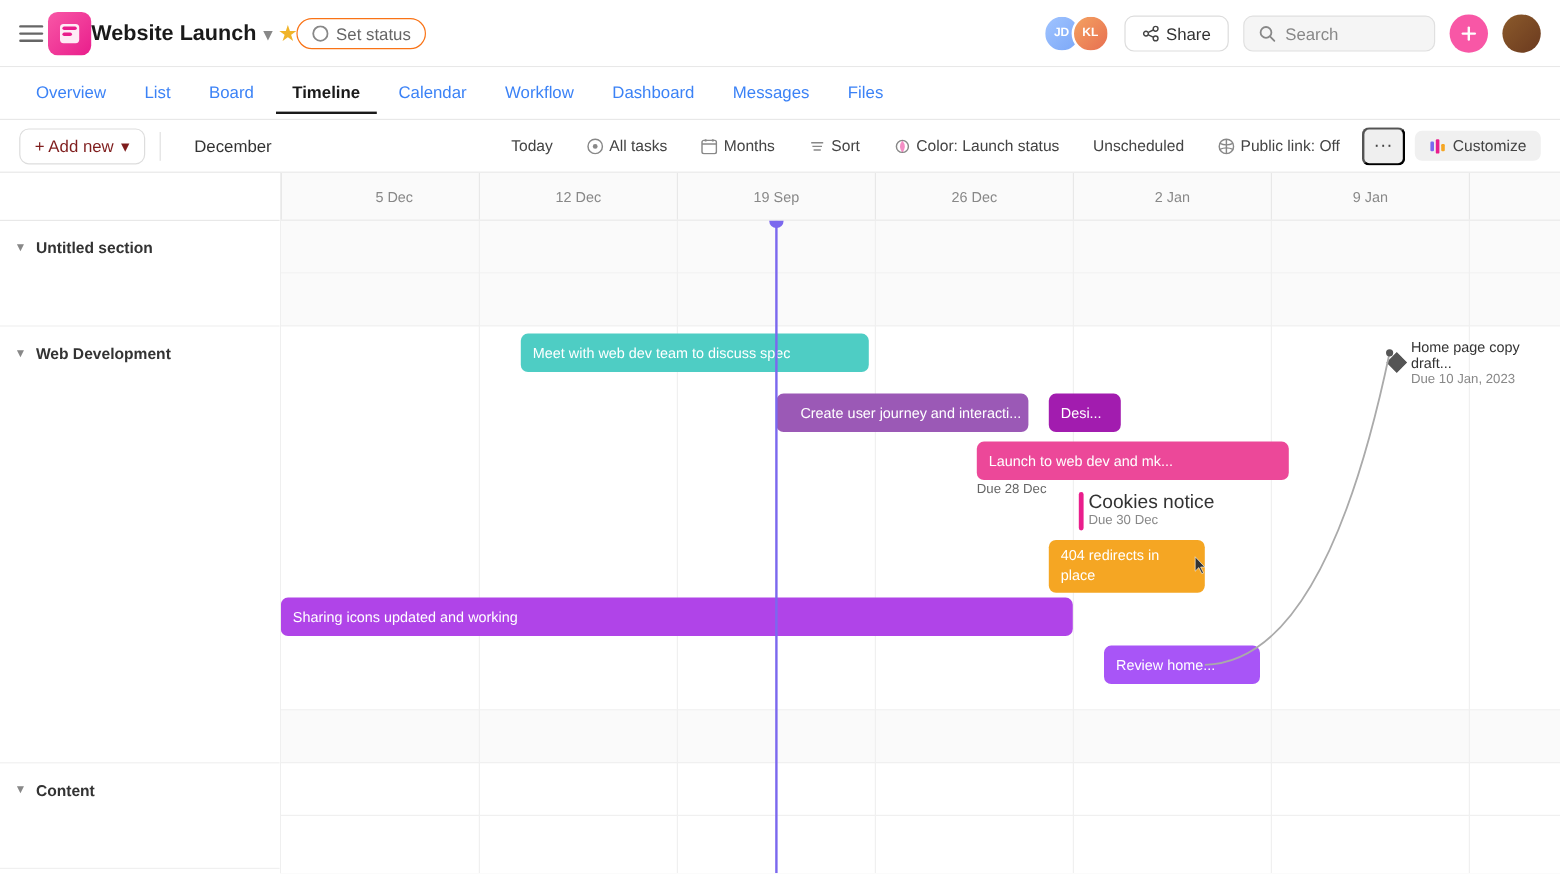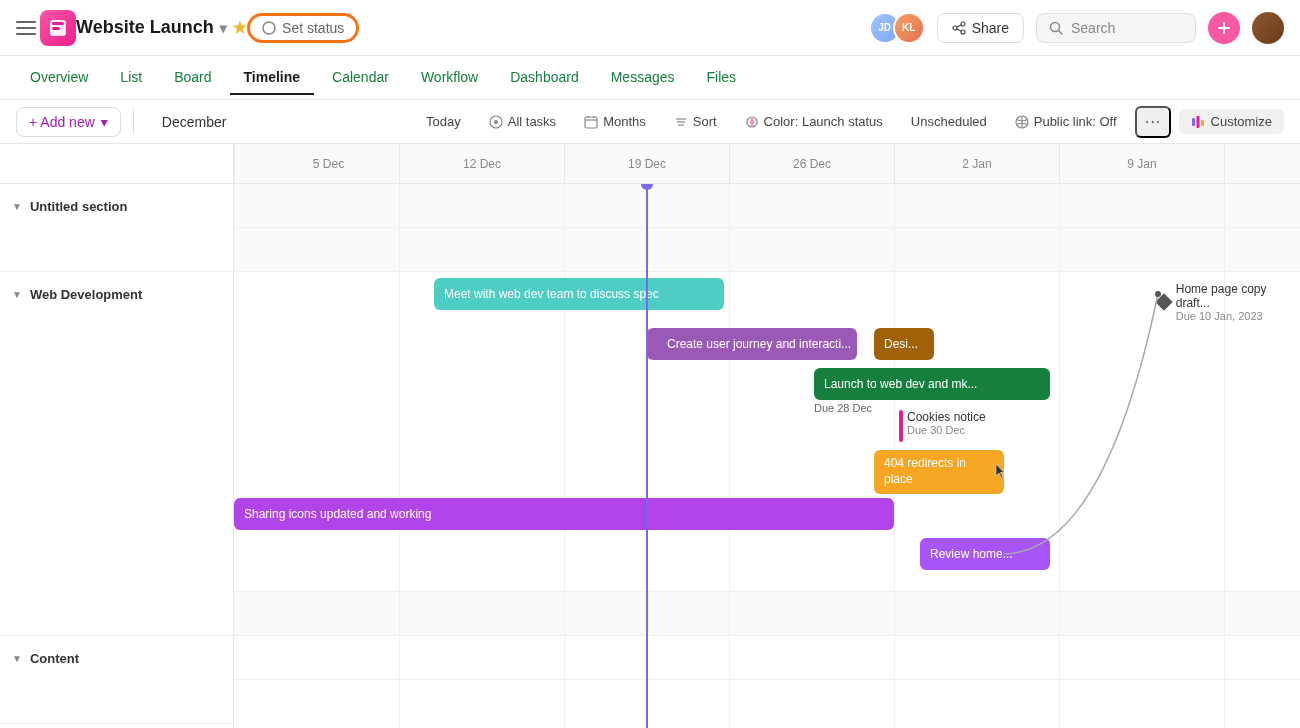--- a/index.html
+++ b/index.html
@@ -6,39 +6,39 @@
     body { font-family: -apple-system, BlinkMacSystemFont, 'Segoe UI', sans-serif; background: #f9f9f9; overflow: hidden; width: 1300px; height: 728px; }
 
     
     .topbar { display: flex; align-items: center; height: 56px; background: #fff; padding: 0 16px; border-bottom: 1px solid #e8e8e8; }
     .menu-icon { width: 24px; height: 24px; cursor: pointer; display: flex; flex-direction: column; justify-content: center; gap: 4px; }
     .menu-icon span { display: block; width: 20px; height: 2px; background: #666; border-radius: 1px; }
     .app-icon { width: 36px; height: 36px; background: linear-gradient(135deg, #f857a6, #e91e8c); border-radius: 8px; display: flex; align-items: center; justify-content: center; color: white; font-size: 16px; font-weight: bold; }
     .project-title { font-size: 18px; font-weight: 600; color: #1a1a1a; display: flex; align-items: center; gap: 6px; }
     .dropdown-icon { color: #888; font-size: 14px; cursor: pointer; }
     .star-icon { color: #f0b429; font-size: 16px; cursor: pointer; }
-    .set-status { display: flex; align-items: center; gap: 6px; color: #666; font-size: 14px; cursor: pointer; border: 3px solid #f97316; border-radius: 16px; padding: 4px 12px; }
+    .set-status { display: flex; align-items: center; gap: 6px; color: #666; font-size: 14px; cursor: pointer; border: 1px solid #f97316; border-radius: 16px; padding: 4px 12px; }
     .topbar-right { margin-left: auto; display: flex; align-items: center; gap: 12px; }
     .avatars { display: flex; align-items: center; text-align: center; }
     .avatar { width: 32px; height: 32px; border-radius: 50%; border: 2px solid white; overflow: hidden; background: #ddd; }
     .avatar:first-child { background: #a0c4ff; }
     .avatar:last-child { margin-left: -8px; background: #f4a261; }
     .share-btn { display: flex; align-items: center; gap: 6px; background: #fff; border: 1px solid #ddd; border-radius: 8px; padding: 6px 14px; font-size: 14px; font-weight: 500; cursor: pointer; color: #333; }
     .search-bar { display: flex; align-items: center; gap: 8px; background: #f5f5f5; border: 1px solid #e0e0e0; border-radius: 8px; padding: 6px 12px; min-width: 160px; color: #888; font-size: 14px; cursor: pointer; }
     .plus-btn { width: 32px; height: 32px; background: #f857a6; border-radius: 50%; display: flex; align-items: center; justify-content: center; color: white; font-size: 20px; cursor: pointer; }
     .user-avatar { width: 32px; height: 32px; border-radius: 50%; background: #8b4513; cursor: pointer; }
 
     
     .navtabs { display: flex; align-items: center; height: 44px; background: #fff; padding: 0 16px; border-bottom: 1px solid #e8e8e8; gap: 4px; }
-    .navtab { padding: 8px 14px; font-size: 14px; color: #15803d; cursor: pointer; border-bottom: 2px solid transparent; white-space: nowrap; }
+    .navtab { padding: 8px 14px; font-size: 14px; color: #3b82f6; cursor: pointer; border-bottom: 2px solid transparent; white-space: nowrap; }
     .navtab.active { color: #1a1a1a; font-weight: 600; border-bottom: 2px solid #1a1a1a; }
 
     
     .toolbar { display: flex; align-items: center; height: 44px; background: #fff; padding: 0 16px; border-bottom: 1px solid #e8e8e8; gap: 8px; }
-    .add-new-btn { display: flex; align-items: center; gap: 6px; border: 1px solid #ddd; border-radius: 8px; padding: 6px 12px; font-size: 14px; cursor: pointer; background: #fff; color: #a21caf; }
+    .add-new-btn { display: flex; align-items: center; gap: 6px; border: 1px solid #ddd; border-radius: 8px; padding: 6px 12px; font-size: 14px; cursor: pointer; background: #fff; color: #7f1d1d; }
     .toolbar-sep { width: 1px; height: 24px; background: #e0e0e0; margin: 0 4px; }
     .month-label { font-size: 14px; font-weight: 500; color: #333; margin-left: 16px; }
     .toolbar-right { margin-left: auto; display: flex; align-items: center; gap: 8px; }
     .toolbar-btn { display: flex; align-items: center; gap: 5px; padding: 5px 10px; border-radius: 6px; font-size: 13px; color: #444; cursor: pointer; border: none; background: transparent; }
     .more-btn { padding: 5px 8px; border-radius: 6px; font-size: 16px; color: #444; cursor: pointer; }
     .customize-btn { display: flex; align-items: center; gap: 6px; padding: 5px 12px; border-radius: 6px; font-size: 13px; color: #444; cursor: pointer; background: #f0f0f0; border: none; }
 
     
     .main { display: flex; height: calc(728px - 56px - 44px - 44px); overflow: hidden; }
 
@@ -57,21 +57,21 @@
 
     
     .grid-line { position: absolute; top: 0; bottom: 0; width: 1px; background: #f0f0f0; pointer-events: none; }
     .today-line { position: absolute; top: 0; bottom: 0; width: 2px; background: #7b68ee; z-index: 10; pointer-events: none; }
     .today-dot { position: absolute; top: -6px; width: 12px; height: 12px; background: #7b68ee; border-radius: 50%; margin-left: -5px; }
 
     
     .task-bar { position: absolute; height: 32px; border-radius: 6px; display: flex; align-items: center; padding: 0 10px; font-size: 12px; font-weight: 500; color: white; cursor: pointer; white-space: nowrap; overflow: hidden; }
     .task-bar.teal { background: #4ecdc4; }
     .task-bar.purple { background: #9b59b6; padding-left: 20px; }
-    .task-bar.violet { background: #a16207; }
+    .task-bar.violet { background: #a21caf; }
     .task-bar.purple2 { background: #a855f7; }
     .task-bar.orange { background: #f5a623; }
     .task-bar.pink { background: #e91e8c; }
   </style>
 </head>
 <body>
 
 <div class="topbar">
   <div class="menu-icon">
     <span></span>
@@ -238,21 +238,21 @@
       
       
     </div>
   </div>
 
   <div class="timeline">
 
     <div class="timeline-header">
       <div class="date-col" style="min-width:165px;">5 Dec</div>
       <div class="date-col" style="min-width:165px;">12 Dec</div>
-      <div class="date-col" style="min-width:165px;">19 Dec</div>
+      <div class="date-col" style="min-width:165px;">19 Sep</div>
       <div class="date-col" style="min-width:165px;">26 Dec</div>
       <div class="date-col" style="min-width:165px;">2 Jan</div>
       <div class="date-col" style="min-width:165px;">9 Jan</div>
       <div class="date-col" style="min-width:165px;">16</div>
     </div>
 
     <div class="timeline-body" style="position:relative; height:calc(100% - 40px); overflow:hidden;">
 
       <div class="grid-line" style="left:165px;"></div>
       <div class="grid-line" style="left:330px;"></div>
@@ -270,28 +270,28 @@
       <div style="height:44px; border-bottom:1px solid #f0f0f0; background:#fafafa;"></div>
 
       <div style="height:320px; border-bottom:1px solid #f0f0f0; position:relative;">
 
         <div class="task-bar teal" style="left:200px; top:6px; width:290px;">Meet with web dev team to discuss spec</div>
 
         <div class="task-bar purple" style="left:413px; top:56px; width:210px;">Create user journey and interacti...</div>
         <div class="task-bar violet" style="left:640px; top:56px; width:60px;">Desi...</div>
 
         <div style="position:absolute; left:580px; top:96px;">
-          <div class="task-bar purple2" style="position:relative; left:0; top:0; width:236px; background:#15803d;">Launch to web dev and mk...</div>
+          <div class="task-bar purple2" style="position:relative; left:0; top:0; width:260px; background:#ec4899;">Launch to web dev and mk...</div>
           <div style="font-size:11px; color:#666; margin-top:2px;">Due 28 Dec</div>
         </div>
 
         <div style="position:absolute; left:665px; top:138px; display:flex; align-items:flex-start; gap:4px;">
           <div style="width:4px; height:32px; background:#e91e8c; border-radius:2px; margin-top:0;"></div>
           <div>
-            <div style="font-size:12px; font-weight:500; color:#333;">Cookies notice</div>
+            <div style="font-size:16px; font-weight:500; color:#333;">Cookies notice</div>
             <div style="font-size:11px; color:#888;">Due 30 Dec</div>
           </div>
         </div>
 
         <div class="task-bar orange" style="left:640px; top:178px; width:130px; white-space:normal; line-height:1.3; height:44px;">404 redirects in place</div>
 
         <div class="task-bar pink" style="left:0; top:226px; width:660px; background:#b044e8;">Sharing icons updated and working</div>
 
         <div class="task-bar purple2" style="left:638px; top:266px; width:130px; background:#a855f7;margin-left:48px;">Review home...</div>
 

